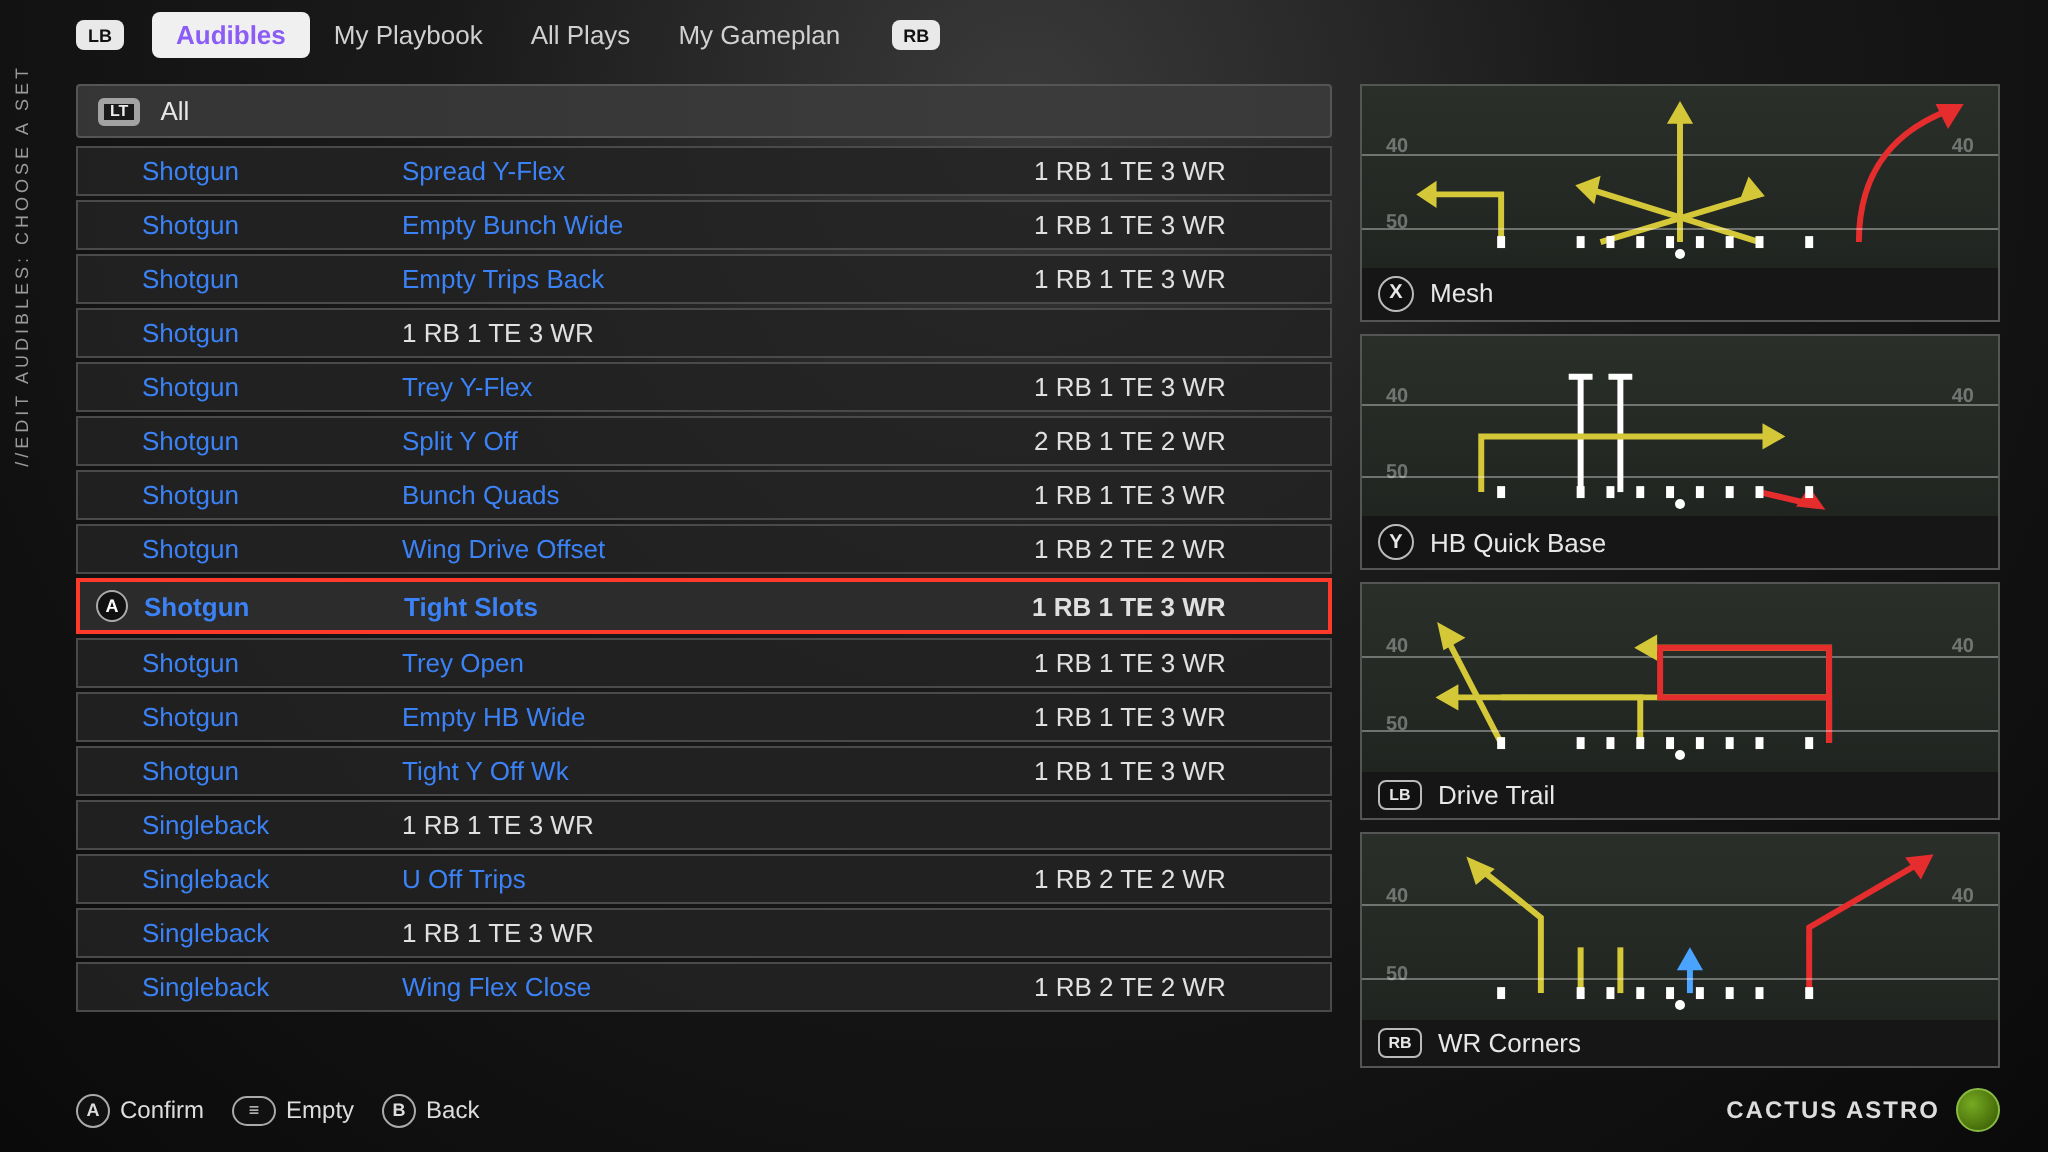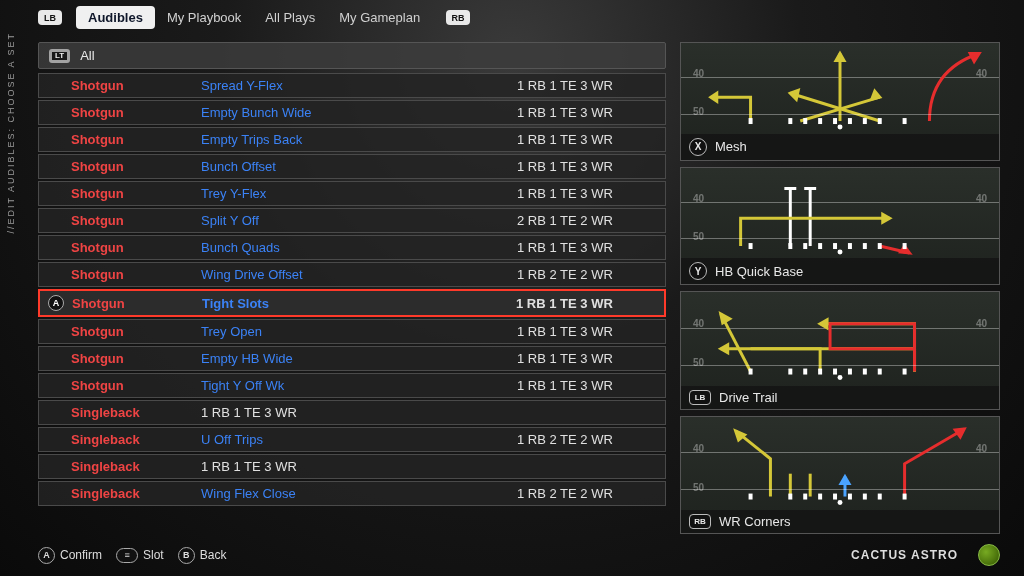--- a/index.html
+++ b/index.html
@@ -36,21 +36,21 @@
     border-radius: 4px;
     font-size: 9px; font-weight: bold;
   }
   .tab {
     padding: 4px 12px;
     color:#d0d0d0;
     border-radius: 4px;
     cursor: pointer;
   }
   .tab.active {
-    background: #f0f0f0; color:#0f172a; font-weight: bold;
+    background: #f0f0f0; color:#8b5cf6; font-weight: bold;
   }
 
   
   .main {
     position: absolute;
     left: 38px; top: 42px; right: 24px; bottom: 42px;
     display: flex; gap: 14px;
   }
 
   
@@ -84,21 +84,21 @@
   .row {
     display:grid;
     grid-template-columns: 24px 130px 1fr 140px;
     align-items:center;
     background: rgba(35,35,35,.85);
     border:1px solid #4a4a4a;
     padding: 4px 8px;
     font-size: 13px;
     cursor:pointer;
   }
-  .row .col-formation { color:#ef4444;font-weight:bold; }
+  .row .col-formation { color:#3b82f6; }
   .row .col-set { color:#3b82f6; }
   .row .col-personnel { color:#e0e0e0; }
   .row.selected {
     border: 2px solid #ff3a2a;
     background: rgba(45,45,45,.95);
     font-weight: bold;
   }
   .row .btn-circle {
     display:inline-flex; align-items:center; justify-content:center;
     width:16px; height:16px; border-radius:50%;
@@ -160,21 +160,21 @@
   .footer .badge {
     display:inline-flex; align-items:center; justify-content:center;
     width:17px; height:17px; border-radius:50%;
     background:#111; border:1px solid #aaa; font-size:9px; font-weight:bold;
   }
   .footer .pill {
     display:inline-flex; align-items:center; justify-content:center;
     width:22px; height:15px; border-radius:8px;
     background:#111; border:1px solid #aaa; font-size:9px; font-weight:bold;
   }
-  .footer-right { display:flex; align-items:center; gap:20px; font-weight:bold; letter-spacing:1px; }
+  .footer-right { display:flex; align-items:center; gap:8px; font-weight:bold; letter-spacing:1px; }
   .team-logo {
     width:22px; height:22px; border-radius:50%;
     background: radial-gradient(circle at 35% 35%, #7a2, #350);
     border:1px solid #8b4;
   }
 </style>
 </head>
 <body>
 
 <div class="side-text">//EDIT AUDIBLES: CHOOSE A SET</div>
@@ -206,21 +206,20 @@
         </div>
         <div class="row">
           <span></span>
           <span class="col-formation">Shotgun</span>
           <span class="col-set">Empty Trips Back</span>
           <span class="col-personnel">1 RB 1 TE 3 WR</span>
         </div>
         <div class="row">
           <span></span>
           <span class="col-formation">Shotgun</span>
-          <span class="col-set">Bunch Offset</span>
           <span class="col-personnel">1 RB 1 TE 3 WR</span>
         </div>
         <div class="row">
           <span></span>
           <span class="col-formation">Shotgun</span>
           <span class="col-set">Trey Y-Flex</span>
           <span class="col-personnel">1 RB 1 TE 3 WR</span>
         </div>
         <div class="row">
           <span></span>
@@ -448,21 +447,21 @@
 </div>
 
 <div class="footer">
   <div class="footer-left">
     <span class="grp">
       <span class="badge">A</span>
       <span>Confirm</span>
     </span>
     <span class="grp">
       <span class="pill">≡</span>
-      <span>Slot</span>
+      <span>Empty</span>
     </span>
     <span class="grp">
       <span class="badge">B</span>
       <span>Back</span>
     </span>
   </div>
   <div class="footer-right">
     <span>CACTUS ASTRO</span>
     <span class="team-logo"></span>
   </div>

